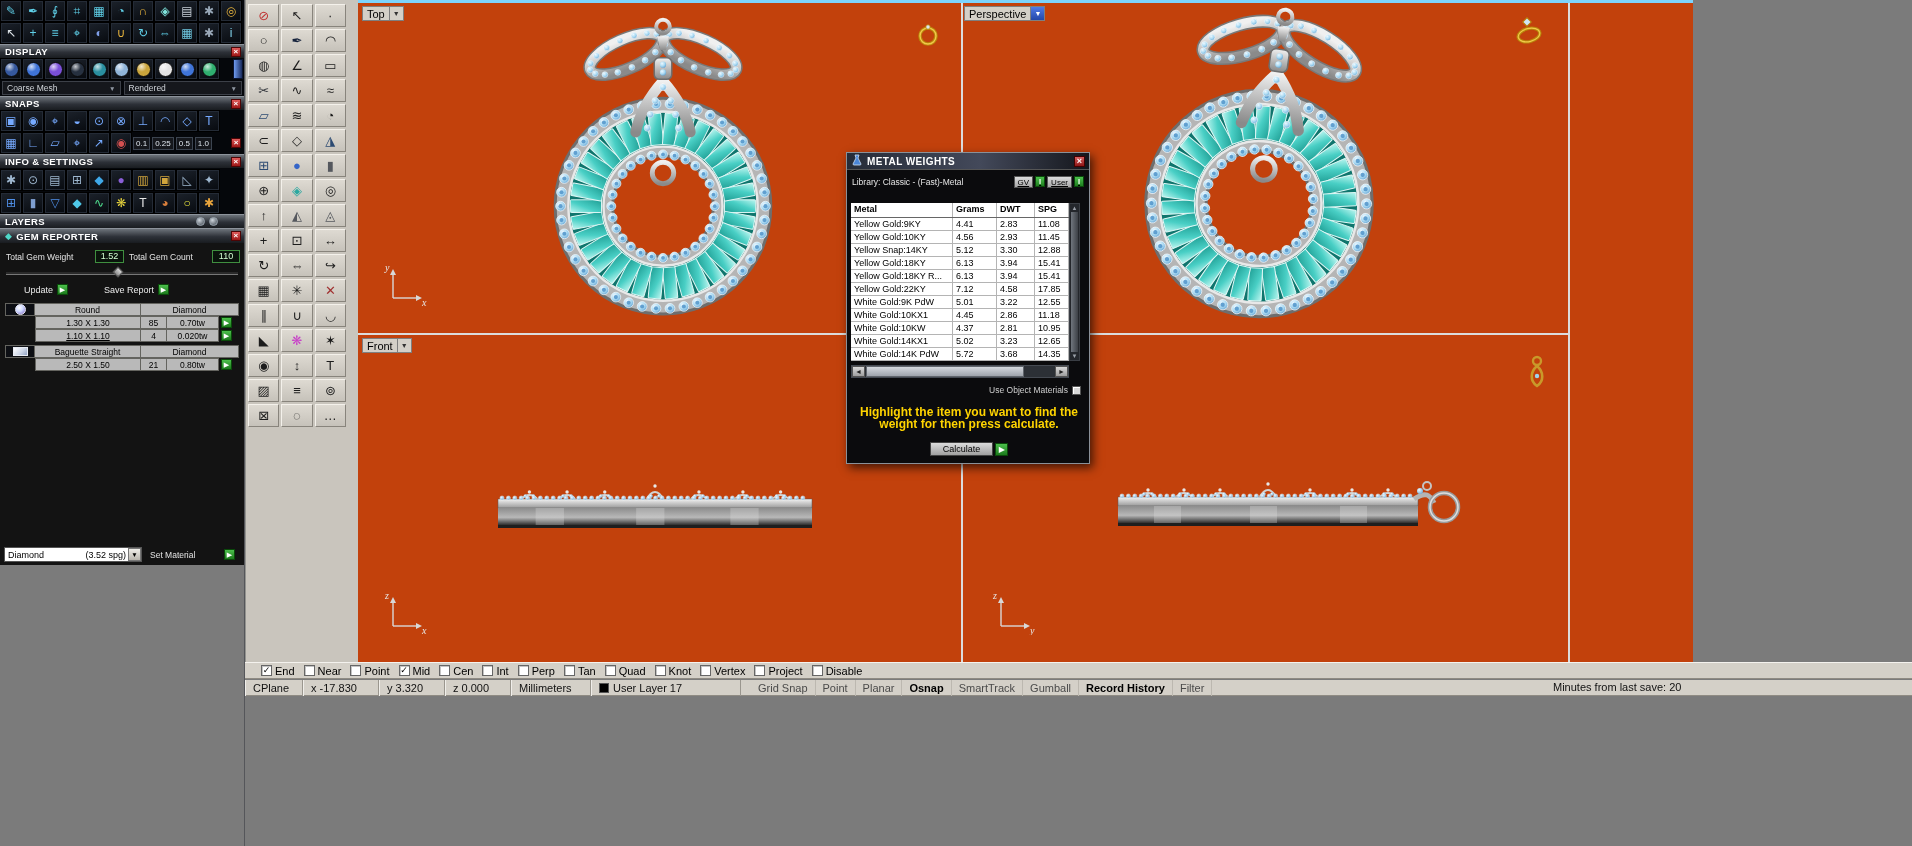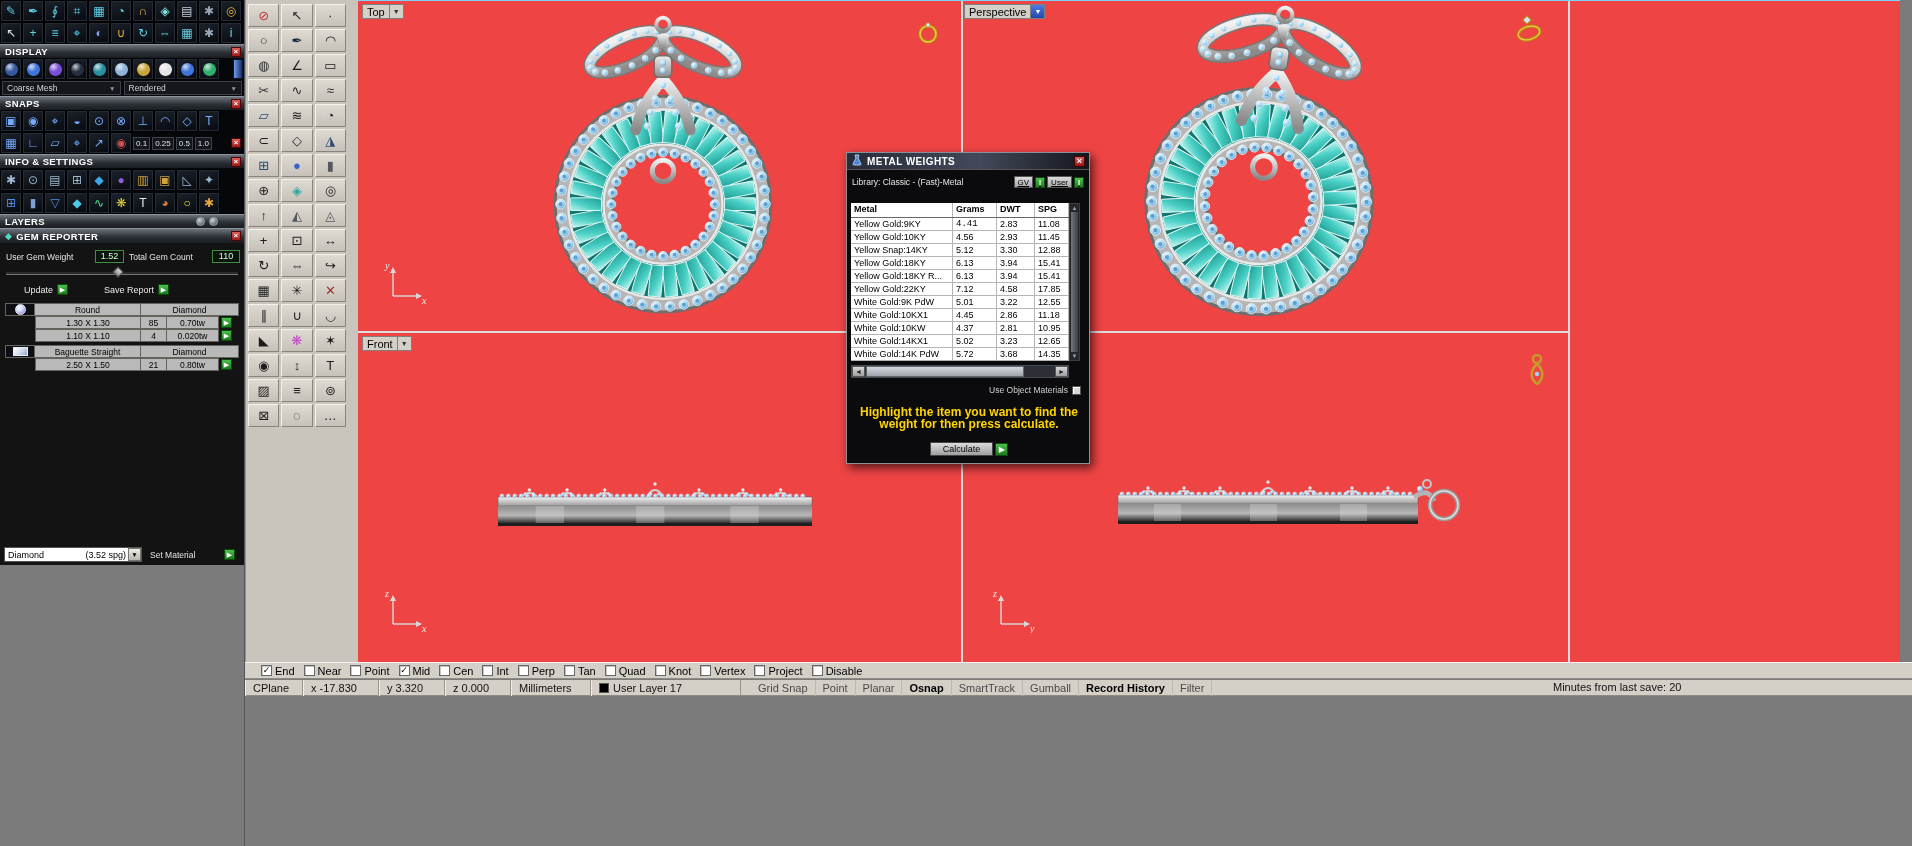--- a/index.html
+++ b/index.html
@@ -51,41 +51,41 @@
   .mat-dd .mspg { margin-left:auto; padding-right:2px; }
   .mat-dd .mcar { width:13px; height:13px; background:linear-gradient(#efede8,#b9b5ad); border:1px solid #777; font-size:6.5px; display:flex; align-items:center; justify-content:center; }
 
   
   #main-toolbar { position:absolute; left:245px; top:0; width:113px; height:662px; background:#c9c5bd; border-left:1px solid #93938f; padding:2px 12px 2px 2px;
                   display:grid; grid-template-columns:repeat(3,1fr); grid-auto-rows:25px; gap:0 2px; align-content:start; }
   .micon { height:23px; margin-top:2px; background:linear-gradient(#dedad2,#c6c2ba); border:1px solid; border-color:#f4f1eb #88847c #88847c #f4f1eb;
            display:flex; align-items:center; justify-content:center; font-size:13px; cursor:pointer; }
 
   
-  #vp { position:absolute; left:358px; top:0; width:1542px; height:662px; background:#ef4444; overflow:hidden; border-top:1px solid #7dd3fc; }
+  #vp { position:absolute; left:358px; top:0; width:1335px; height:662px; background:#c2410c; overflow:hidden; border-top:3px solid #7dd3fc; }
   .vline { position:absolute; background:#dcdcdc; }
   .vptab { position:absolute; display:flex; height:15px; font-size:11px; z-index:6; cursor:pointer; }
   .vpname { background:#d4d0c8; border:1px solid #7f7f7f; padding:0 4px; color:#000; display:flex; align-items:center; }
   .vpdd { width:14px; background:#d4d0c8; border:1px solid #7f7f7f; border-left:none; font-size:7px; display:flex; align-items:center; justify-content:center; color:#333; }
   .vpdd.blue { background:linear-gradient(#4f7ae8,#2448a8); color:#fff; }
   .pendant { position:absolute; z-index:2; }
   .axis { position:absolute; z-index:3; }
   .cornericon { position:absolute; z-index:4; cursor:pointer; }
 
   
   #mw-dialog { position:absolute; left:846px; top:152px; width:244px; height:312px; background:#0b0b0d; border:1px solid #8a9098;
                box-shadow:3px 4px 9px rgba(0,0,0,.65); z-index:20; }
   .mw-title { height:17px; background:linear-gradient(90deg,#262c38,#43495a 55%,#14161c); display:flex; align-items:center; gap:4px;
               padding:0 4px; border-bottom:1px solid #555; }
   .mw-title .t { color:#fff; font-size:10px; font-weight:bold; letter-spacing:.4px; }
   .mw-x { margin-left:auto; width:11px; height:11px; background:linear-gradient(#d86060,#8f1515); border:1px solid #400; color:#fff;
           font-size:9px; line-height:9px; text-align:center; font-weight:bold; cursor:pointer; }
   .mw-libline { display:flex; align-items:center; padding:6px 5px 0 5px; }
   .mw-lib { color:#e6e6e6; font-size:8.5px; }
-  .mw-gvu { margin-left:auto; display:flex; align-items:center; gap:2px;text-decoration:underline; }
+  .mw-gvu { margin-left:auto; display:flex; gap:2px;text-decoration:underline; }
   .mwbtn { background:linear-gradient(#dcdcdc,#a8a8a8); border:1px solid #555; color:#000; font-size:8px; padding:0 3px; height:12px; line-height:11px; cursor:pointer; }
   .mwgi { width:10px; height:11px; background:linear-gradient(#4cc04c,#1f7f1f); border:1px solid #0a4a0a; color:#fff; font-size:7.5px;
           line-height:10px; text-align:center; font-weight:bold; cursor:pointer; }
   #mw-table { position:absolute; left:4px; top:50px; width:218px; background:#fff; }
   .mwrow { display:flex; height:13px; border-bottom:1px solid #b4b4b4; cursor:pointer; }
   .mwrow.head { height:15px; border-bottom:1px solid #666; font-weight:bold; cursor:default; }
   .mwcell { font-size:9px; color:#000; border-right:1px solid #b4b4b4; padding:1px 0 0 3px; overflow:hidden; white-space:nowrap; }
   .mw-vscroll { position:absolute; left:222px; top:50px; width:11px; height:158px; background:#24272c; border:1px solid #3a3e44;
                 display:flex; flex-direction:column; align-items:center; justify-content:space-between; padding:1px 0; }
   .mw-vscroll .sarr { color:#9aa0a8; font-size:6px; line-height:6px; cursor:pointer; }
@@ -266,21 +266,21 @@
       </span>
     </div>
 
     <div class="phead tall">
       <span style="color:#4fd8c8; margin-right:4px; font-size:9px;">◆</span>
       <span>GEM REPORTER</span>
       <span class="xbox">×</span>
     </div>
 
     <div id="gem-body">
-      <span class="glab" style="left:6px; top:9px;">User Gem Weight</span>
+      <span class="glab" style="left:6px; top:9px;">Total Gem Weight</span>
       <span class="gval" style="left:95px; top:7px; width:29px;">1.52</span>
       <span class="glab" style="left:129px; top:9px;">Total Gem Count</span>
       <span class="gval" style="left:212px; top:7px; width:28px;">110</span>
 
       <span class="slider-track"></span>
       <span class="slider-thumb"></span>
 
       <span class="gbtn" style="left:24px; top:41px;">
         <span>Update</span>
         <span class="garr">▶</span>
@@ -300,21 +300,21 @@
           </div>
           <div class="grow">
             <span class="gcell first spacer" style="width: 30px;"></span>
             <span class="gcell first" style="width: 106px;">1.30 X 1.30</span>
             <span class="gcell " style="width: 26px;">85</span>
             <span class="gcell " style="width: 52px;">0.70tw</span>
             <span class="garr" style="margin: 1px 0px 0px 2px;">▶</span>
           </div>
           <div class="grow">
             <span class="gcell first spacer" style="width: 30px;"></span>
-            <span class="gcell first" style="width: 106px;">1.10 X 1.10</span>
+            <span class="gcell first" style="width: 106px; text-decoration: underline;">1.10 X 1.10</span>
             <span class="gcell " style="width: 26px;">4</span>
             <span class="gcell " style="width: 52px;">0.020tw</span>
             <span class="garr" style="margin: 1px 0px 0px 2px;">▶</span>
           </div>
           <div class="grow" style="margin-top: 3px;">
             <span class="gcell first iconcell" style="width: 30px;">
               <span class="bagdot"></span>
             </span>
             <span class="gcell " style="width: 106px;">Baguette Straight</span>
             <span class="gcell " style="width: 98px;">Diamond</span>
@@ -1195,21 +1195,21 @@
     </div>
     <div id="mw-table">
         <div class="mwrow head">
           <span class="mwcell" style="width: 102px;">Metal</span>
           <span class="mwcell" style="width: 44px;">Grams</span>
           <span class="mwcell" style="width: 38px;">DWT</span>
           <span class="mwcell" style="width: 34px;">SPG</span>
         </div>
         <div class="mwrow">
           <span class="mwcell" style="width: 102px;">Yellow Gold:9KY</span>
-          <span class="mwcell" style="width: 44px; font-family: Liberation Mono, monospace;">4.41</span>
+          <span class="mwcell" style="width: 44px;">4.41</span>
           <span class="mwcell" style="width: 38px;">2.83</span>
           <span class="mwcell" style="width: 34px;">11.08</span>
         </div>
         <div class="mwrow">
           <span class="mwcell" style="width: 102px;">Yellow Gold:10KY</span>
           <span class="mwcell" style="width: 44px;">4.56</span>
           <span class="mwcell" style="width: 38px;">2.93</span>
           <span class="mwcell" style="width: 34px;">11.45</span>
         </div>
         <div class="mwrow">

